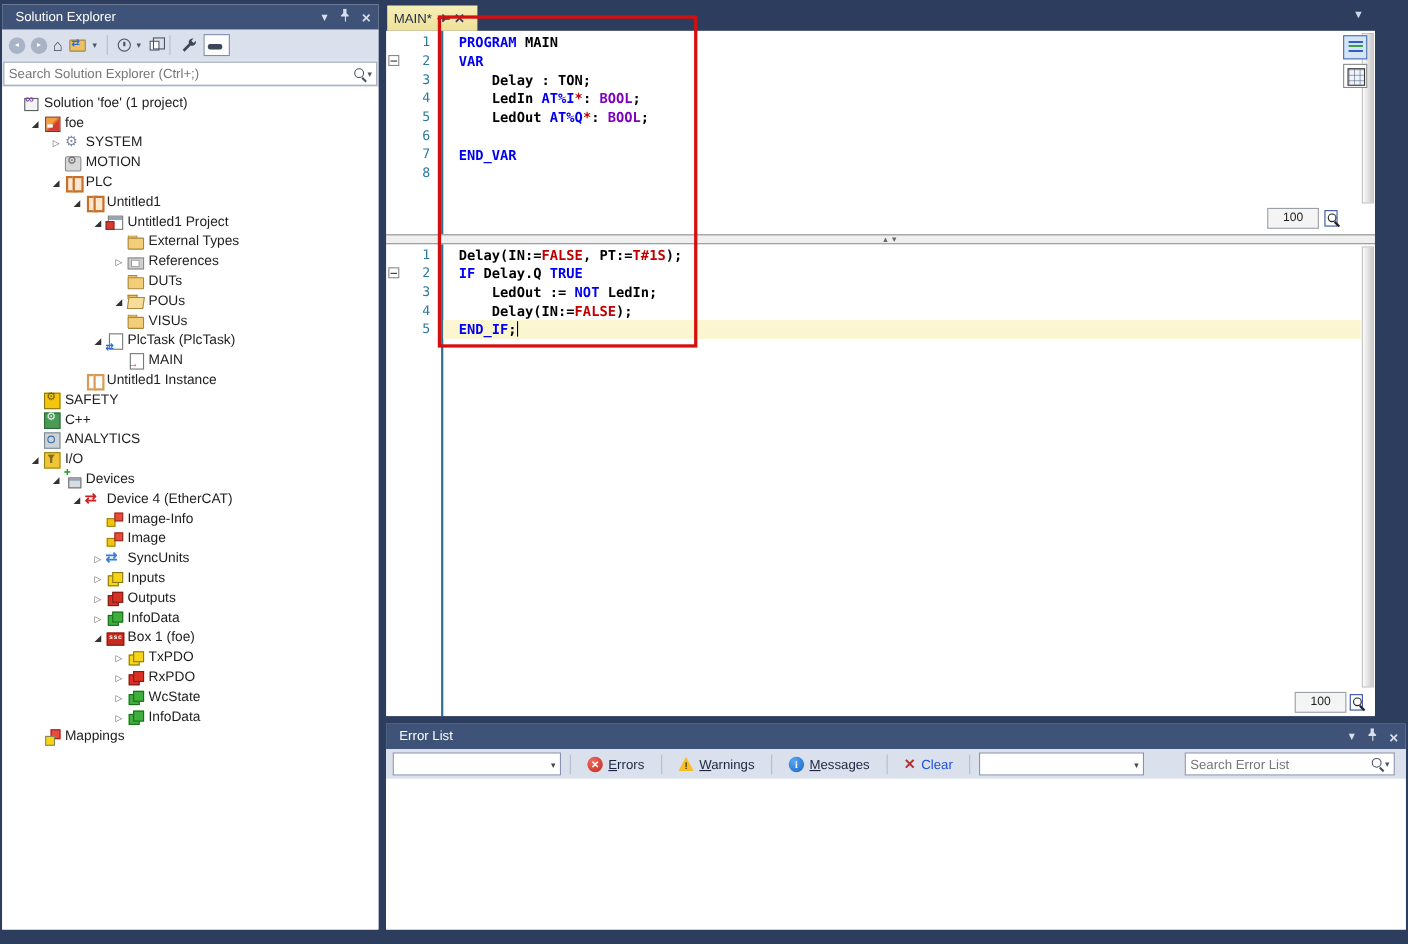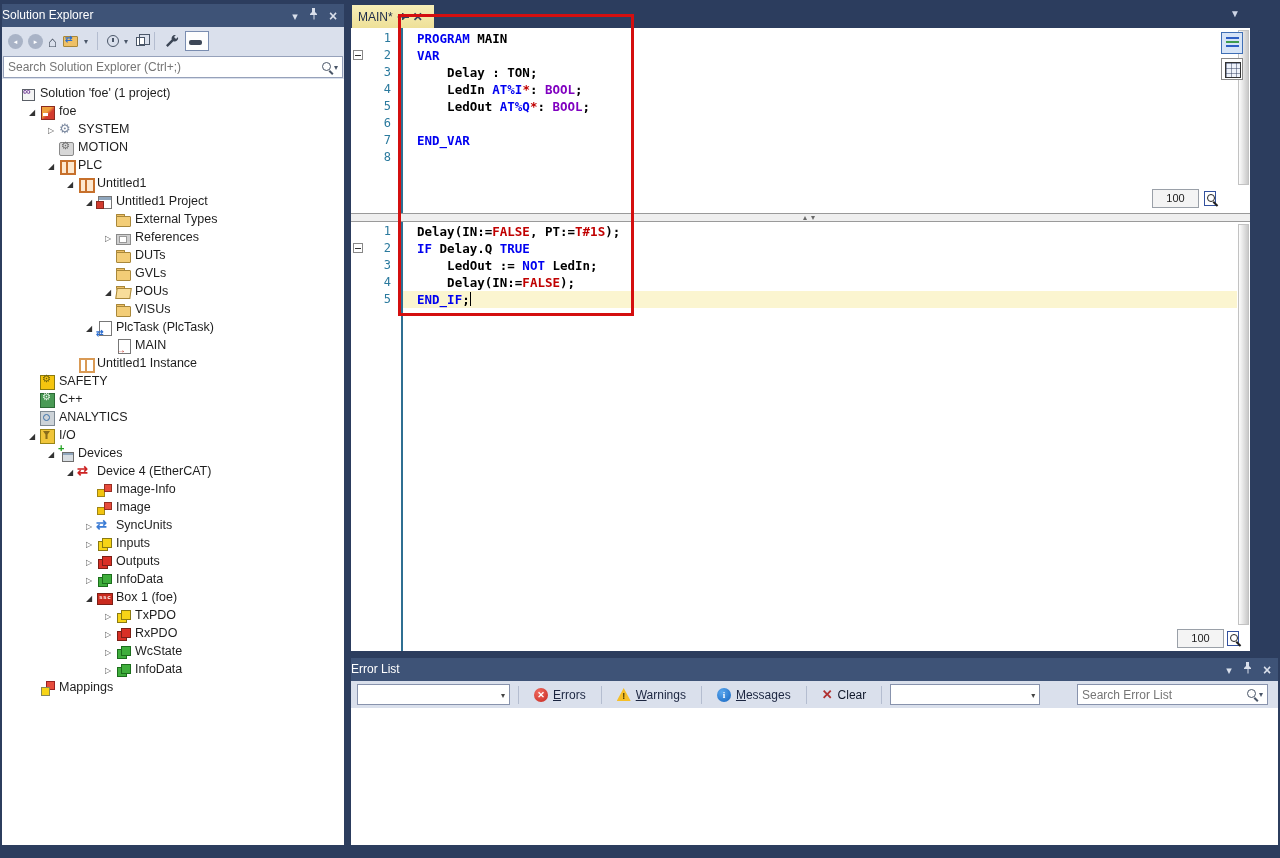--- a/index.html
+++ b/index.html
@@ -6,21 +6,21 @@
     --chrome:#2c3d5e; --title:#3e5377; --tool:#dae0ec; --sel:#cdd4e1;
     --kw:#0000f0; --typ:#8000c0; --lit:#c00000; --ln:#2b7a9e; --vline:#2f6f92;
   }
   *{margin:0;padding:0;box-sizing:border-box}
   html,body{width:1280px;height:858px;overflow:hidden}
   body{font-family:"Liberation Sans",sans-serif;background:var(--chrome);position:relative}
   #root{position:absolute;left:0;top:0;width:1280px;height:858px;background:var(--chrome)}
 
   
   .titlebar{position:absolute;left:0;top:0;right:0;height:23px;background:var(--title);color:#fff;
-    font-size:12px;line-height:23px;padding-left:0;display:flex;align-items:center}
+    font-size:12px;line-height:23px;padding-left:12px;display:flex;align-items:center}
   .titlebar .t-label{flex:1}
   .tb-ic{width:16px;height:16px;margin-right:3px;color:#d9dfeb;font-size:11px;line-height:16px;text-align:center;cursor:default}
   .tb-x{font-size:14px;font-weight:bold}
   .sep{width:1px;height:18px;background:#b4bdd0;margin:0 4px}
 
   .mag{width:13px;height:13px;position:relative;display:inline-block}
   .mag::before{content:"";position:absolute;left:1px;top:1px;width:7px;height:7px;border:1.6px solid #4a5668;border-radius:50%}
   .mag::after{content:"";position:absolute;left:9px;top:9px;width:5px;height:1.6px;background:#4a5668;transform:rotate(45deg);transform-origin:0 0}
   .dd{font-size:8px;color:#4a5668}
 
@@ -149,21 +149,21 @@
   .elbtn{display:flex;align-items:center;gap:5px;padding:0 7px;height:23px;font-size:12px;color:#1b2540}
   .elbtn .lbl{display:inline-block}
   .ulf::first-letter{text-decoration:underline}
   .err-ic{width:14px;height:14px;border-radius:50%;background:radial-gradient(circle at 35% 30%,#f06a5e,#c62820);color:#fff;
     font-size:9px;font-weight:bold;text-align:center;line-height:14px}
   .warn-ic{width:14px;height:13px;background:#f6bf27;clip-path:polygon(50% 0,100% 100%,0 100%);color:#4a3a00;
     font-size:9px;font-weight:bold;text-align:center;line-height:16px}
   .msg-ic{width:14px;height:14px;border-radius:50%;background:radial-gradient(circle at 35% 30%,#5aa7ee,#1565c0);color:#fff;
     font-size:9px;font-weight:bold;font-family:"Liberation Serif",serif;text-align:center;line-height:14px}
   .clear-ic{color:#b03030;font-size:13px;font-weight:bold;line-height:14px}
-  .elbtn.disabled .lbl{color:#0f172a}
+  .elbtn.disabled .lbl{color:#1d4ed8}
   #el-search{margin-left:auto;margin-right:4px;width:191px;height:21px;background:#fff;border:1px solid #8893ad;display:flex;align-items:center;padding:0 4px}
   #el-search input{flex:1;border:none;outline:none;font-size:12px;color:#6b6b6b;font-family:"Liberation Sans",sans-serif}
   #el-body{position:absolute;left:0;top:50px;right:0;bottom:0;background:#fff}
 
   
   #redrect{position:absolute;left:398px;top:14px;width:236px;height:302px;border:3px solid #d40f0f;z-index:50;pointer-events:none}
 </style>
 </head>
 <body>
 
@@ -259,26 +259,20 @@
           <span class="tlabel">References</span>
         </div>
         <div class="trow">
           <span style="width: 99px; flex: 0 0 auto;"></span>
           <span class="exp"></span>
           <span class="ic ic-folder"></span>
           <span class="tlabel">DUTs</span>
         </div>
         <div class="trow">
           <span style="width: 99px; flex: 0 0 auto;"></span>
-          <span class="exp"></span>
-          <span class="ic ic-folder"></span>
-          <span class="tlabel">GVLs</span>
-        </div>
-        <div class="trow">
-          <span style="width: 99px; flex: 0 0 auto;"></span>
           <span class="exp open">◢</span>
           <span class="ic ic-folderopen"></span>
           <span class="tlabel">POUs</span>
         </div>
         <div class="trow">
           <span style="width: 99px; flex: 0 0 auto;"></span>
           <span class="exp"></span>
           <span class="ic ic-folder"></span>
           <span class="tlabel">VISUs</span>
         </div>

